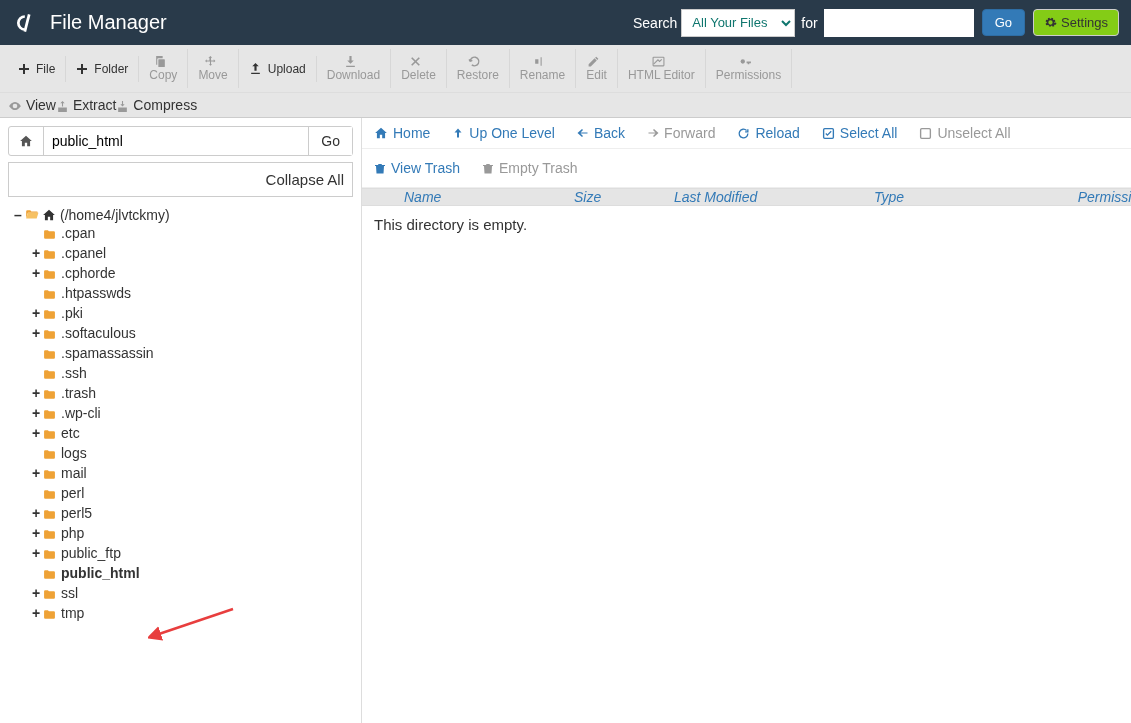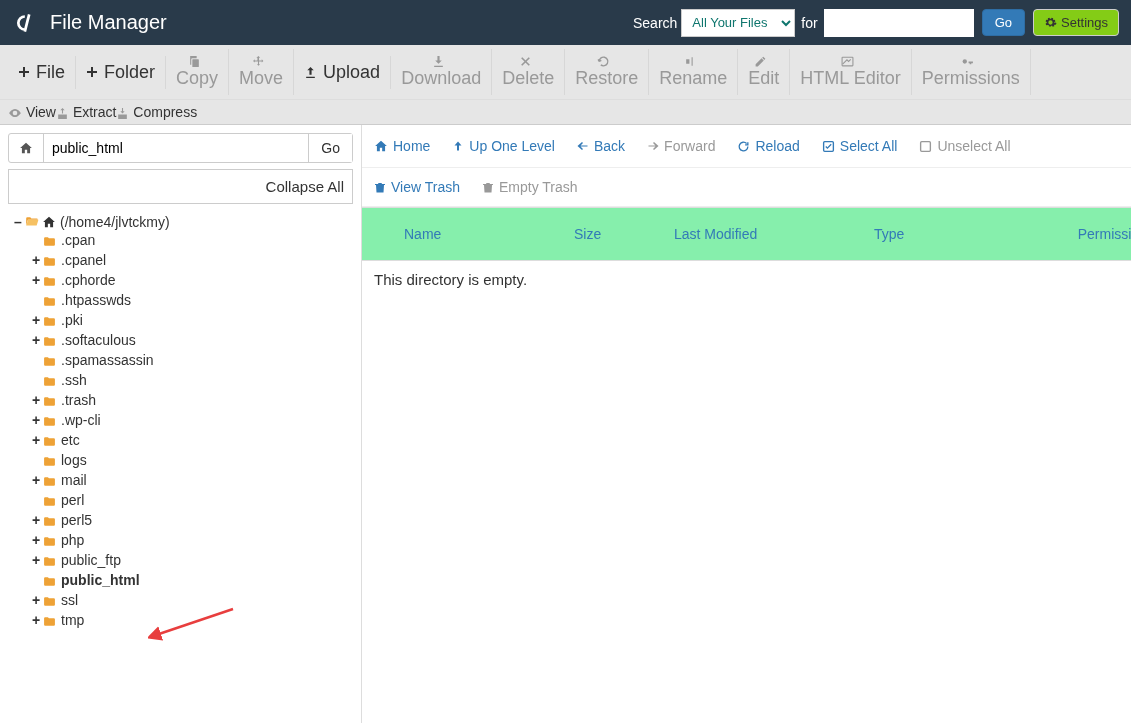--- a/index.html
+++ b/index.html
@@ -13,21 +13,21 @@
     .header .search-label { font-size: 14px; margin-right: 4px; }
     .header select { background: #fff; color: #0f766e; border: 1px solid #ccc; padding: 3px 6px; font-size: 13px; height: 28px; width: 114px; }
     .header .for-label { margin: 10px 6px; }
     .header input[type="text"] { background: #fff; border: none; height: 28px; width: 150px; padding: 0 6px; }
     .header .go-btn { background: #337ab7; border: 1px solid #2e6da4; color: #fff; padding: 5px 12px; border-radius: 4px; font-size: 13px; margin-left: 8px; cursor: pointer; }
     .header .settings-btn { background: #84cc16; color: #333; border: 1px solid #ccc; padding: 5px 10px; border-radius: 4px; font-size: 13px; margin-left: 8px; cursor: pointer; display: inline-flex; align-items: center; }
     .header .settings-btn svg { margin-right: 4px; }
 
     
     .toolbar { background: #e6e6e6; border-bottom: 1px solid #ddd; padding: 4px 8px; display: flex; flex-wrap: wrap; align-items: center; }
-    .toolbar .tb-btn { display: inline-flex; align-items: center; padding: 6px 10px; cursor: pointer; color: #333; border-right: 1px solid #d7d7d7; font-size: 18px; }
+    .toolbar .tb-btn { display: inline-flex; align-items: center; padding: 6px 10px; cursor: pointer; color: #333; border-right: 1px solid #d7d7d7; font-size: 12px; }
     .toolbar .tb-btn.disabled { color: #999; cursor: default; flex-direction: column; }
     .toolbar .tb-btn svg, .toolbar .tb-btn .ico { margin-right: 6px; flex-shrink: 0; }
     .toolbar2 { background: #e6e6e6; border-bottom: 1px solid #ccc; padding: 4px 8px; display: flex; align-items: center; }
 
     
     .main { display: flex; height: calc(100vh - 45px - 70px); }
     .sidebar { width: 362px; border-right: 1px solid #ddd; padding: 8px; overflow-y: auto; }
     .content { flex: 1; overflow: auto; }
 
     
@@ -43,29 +43,29 @@
     .tree > ul { padding-left: 4px; }
     .tree li { padding: 2px 0; white-space: nowrap; }
     .tree .node { display: flex; align-items: center; cursor: pointer; }
     .tree .toggle { width: 12px; display: inline-block; font-weight: bold; text-align: center; cursor: pointer; }
     .tree .fa-folder { color: #eea236; }
     .tree .fa-folder-open { color: #eea236; }
     .tree .folder-label { margin-left: 4px; }
     .tree .bold { font-weight: bold; }
 
     
-    .content-toolbar { display: flex; flex-wrap: wrap; padding: 10px 12px; border-bottom: 1px solid #eee; }
+    .content-toolbar { display: flex; flex-wrap: wrap; padding: 4px 12px; border-bottom: 1px solid #eee; }
     .ct-btn { display: inline-flex; align-items: center; margin-right: 22px; cursor: pointer; color: #337ab7; font-size: 14px; padding: 3px 0; }
     .ct-btn.disabled { color: #999; cursor: default; }
     .ct-btn svg { margin-right: 5px; }
     .content-toolbar2 { display: flex; padding: 8px 12px; border-bottom: 1px solid #eee; }
 
     
     .file-table { width: 100%; }
-    .file-table .thead { display: flex; background: #86efac; border-bottom: 1px solid #ddd; border-top: 1px solid #ddd; padding: 18px 12px; color: #337ab7; font-size: 14px; }
+    .file-table .thead { display: flex; background: #e5e5e5; border-bottom: 1px solid #ddd; border-top: 1px solid #ddd; padding: 0 12px; color: #337ab7; font-size: 14px; font-style: italic; }
     .file-table .thead .col { cursor: pointer; }
     .file-table .thead .col-name { flex: 0 0 200px; padding-left: 30px; }
     .file-table .thead .col-size { flex: 0 0 100px; }
     .file-table .thead .col-modified { flex: 0 0 200px; }
     .file-table .thead .col-type { flex: 0 0 180px; }
     .file-table .thead .col-perms { flex: 0 0 100px; text-align: right; }
     .file-table .empty-msg { padding: 10px 12px; font-size: 15px; }
 
     
     .arrow-annotation { position: absolute; pointer-events: none; }

